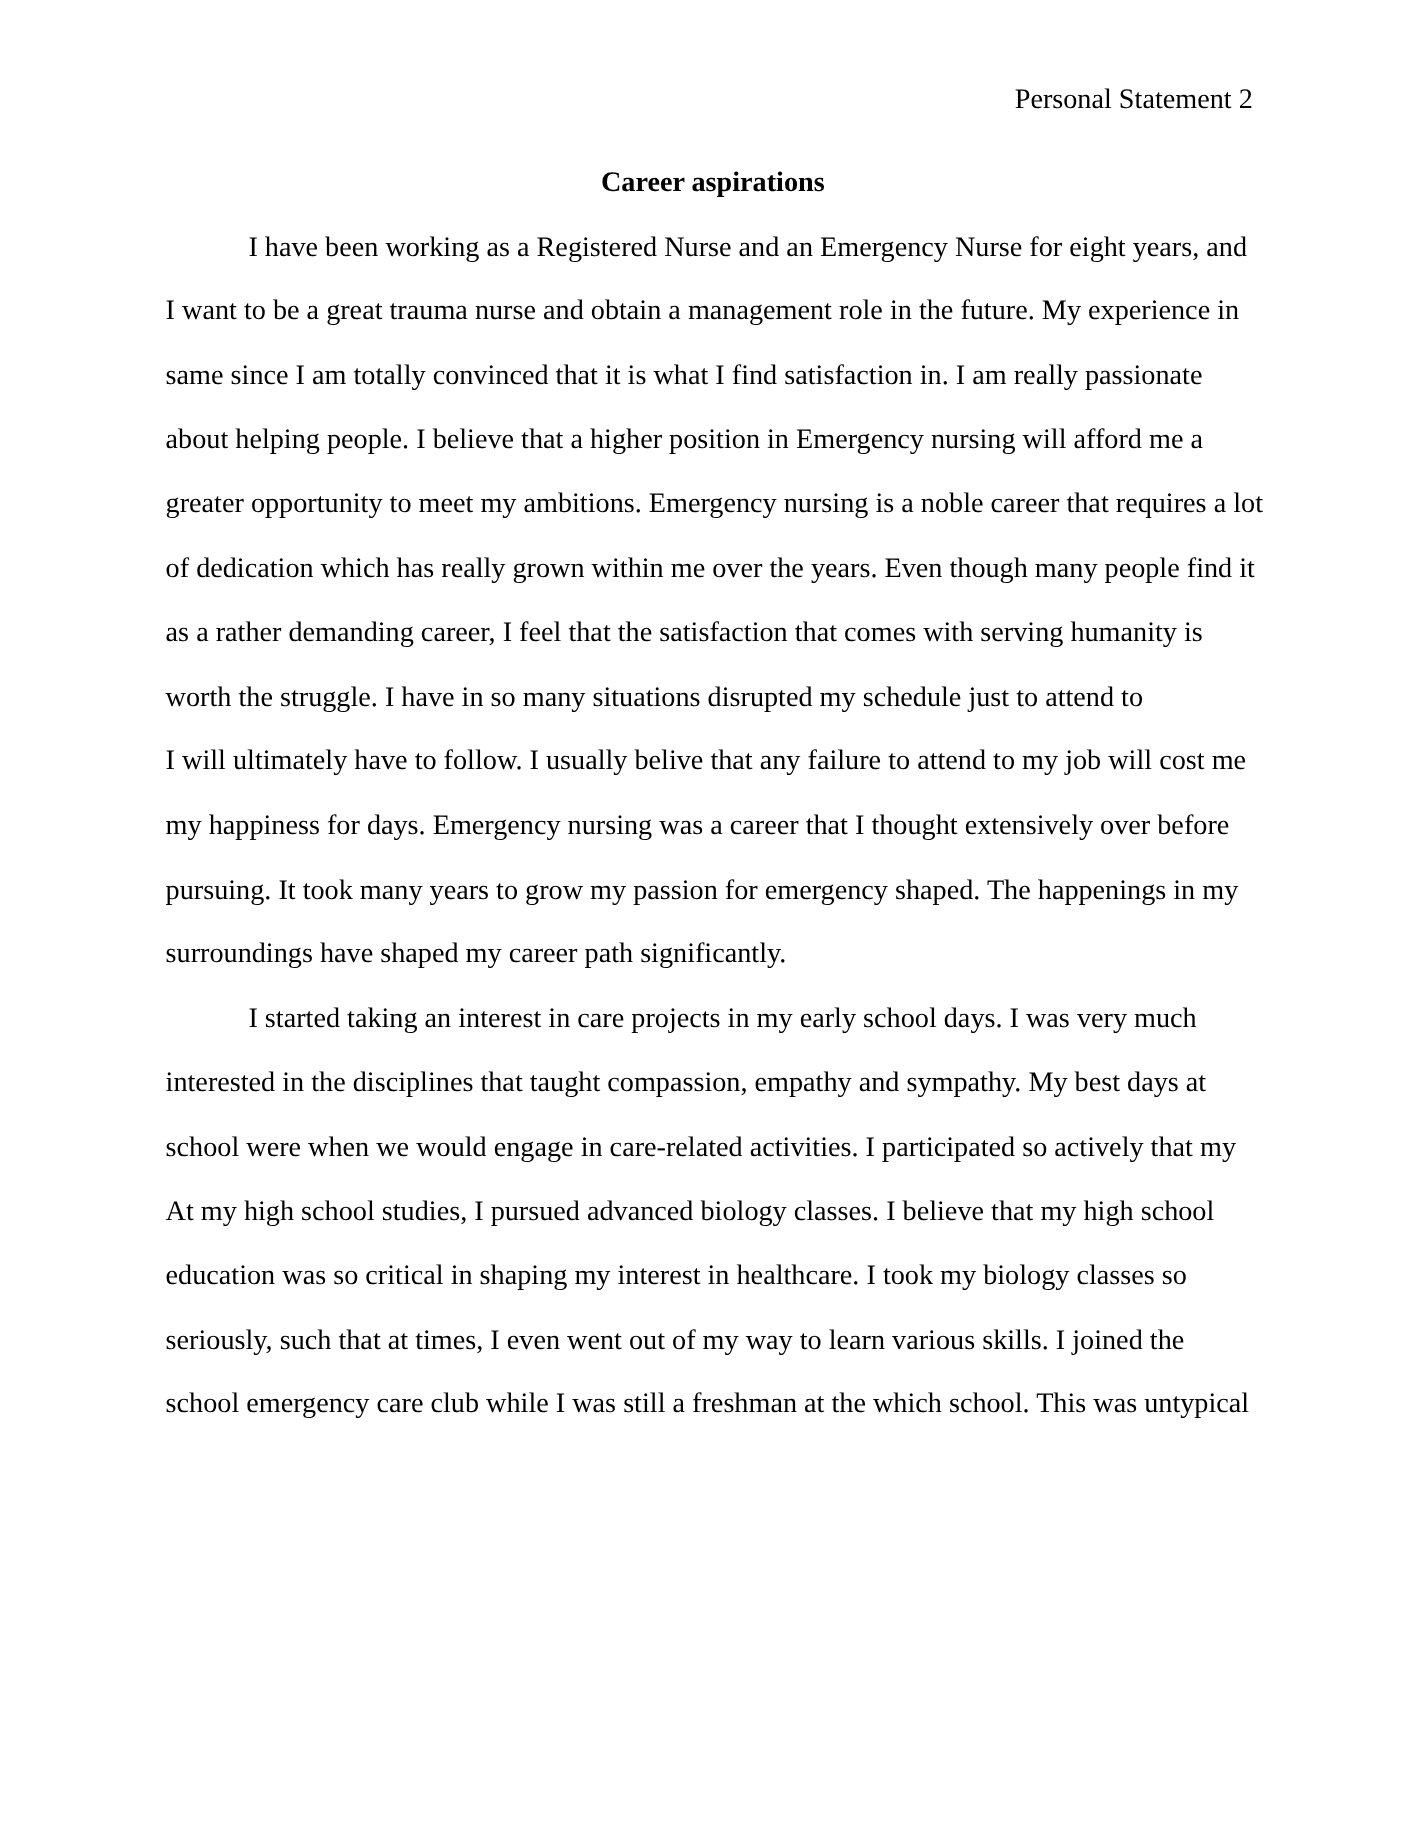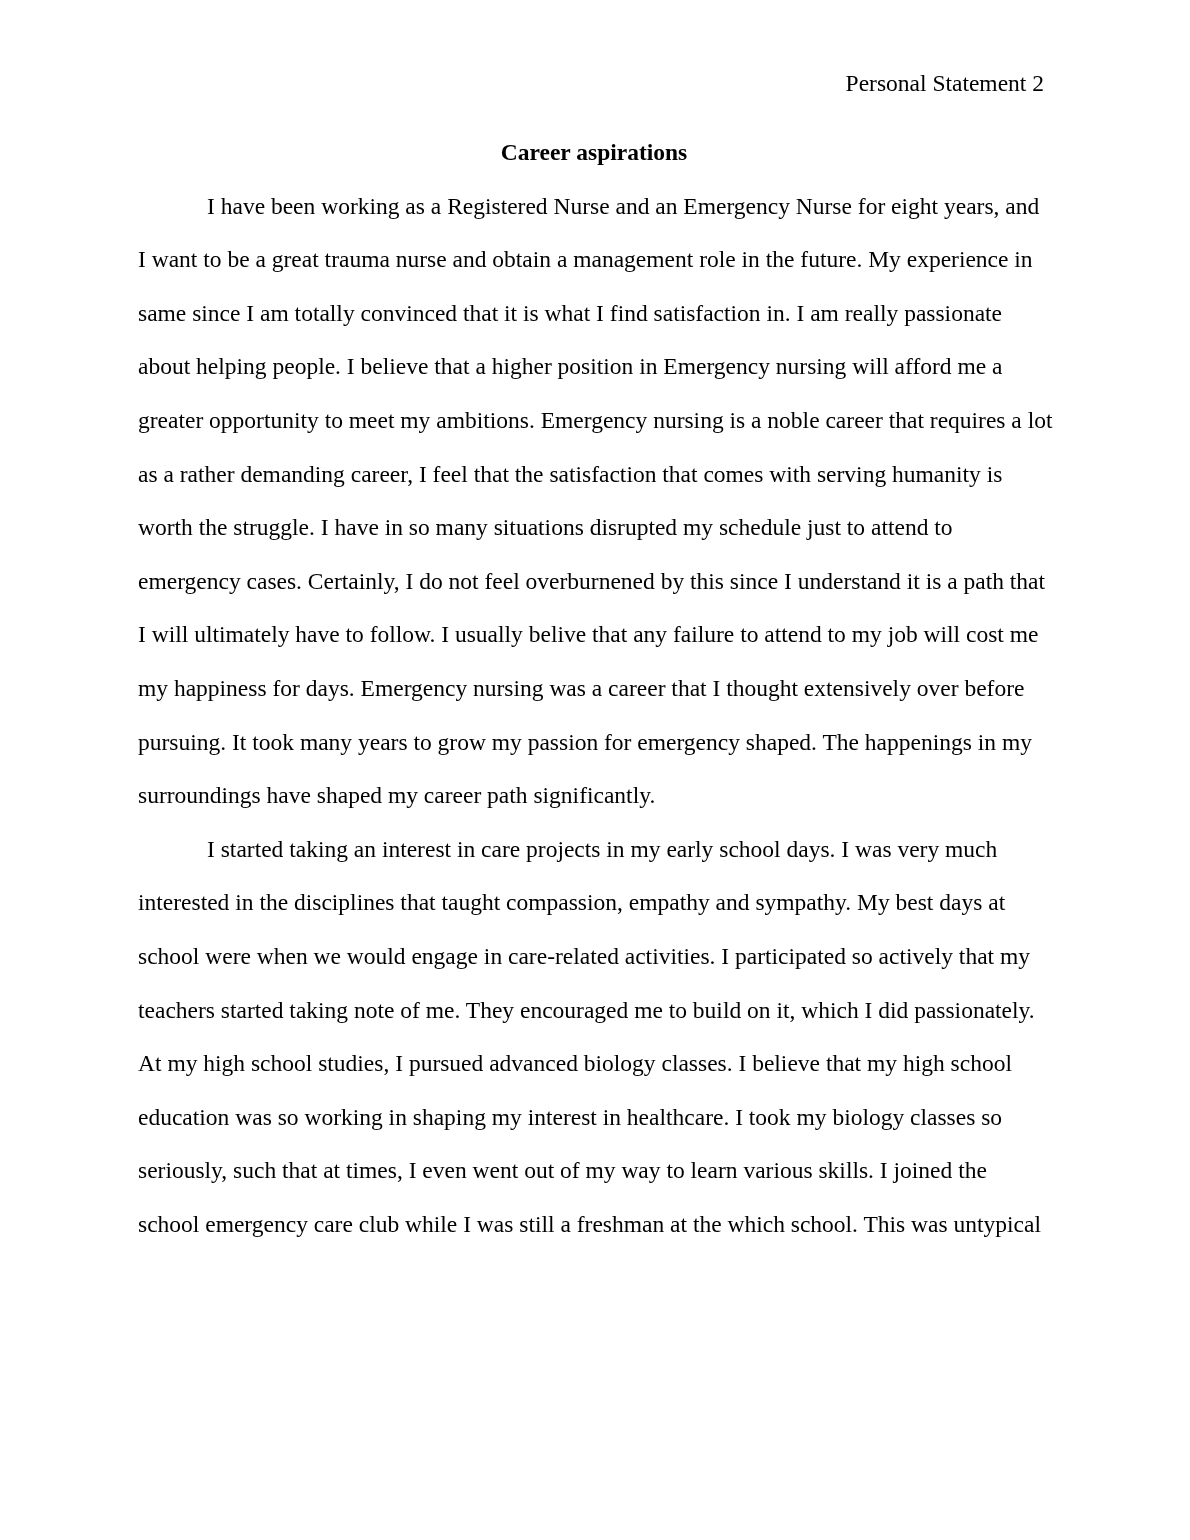--- a/index.html
+++ b/index.html
@@ -59,34 +59,33 @@
   <div class="content">
 
     <h1 class="doc-title">Career aspirations</h1>
 
     <div class="para">
       <div class="line indent">I have been working as a Registered Nurse and an Emergency Nurse for eight years, and</div>
       <div class="line">I want to be a great trauma nurse and obtain a management role in the future. My experience in</div>
       <div class="line">same since I am totally convinced that it is what I find satisfaction in. I am really passionate</div>
       <div class="line">about helping people. I believe that a higher position in Emergency nursing will afford me a</div>
       <div class="line">greater opportunity to meet my ambitions. Emergency nursing is a noble career that requires a lot</div>
+      <div class="line">of dedication which has really grown within me over the years. Even though many people find it</div>
       <div class="line">as a rather demanding career, I feel that the satisfaction that comes with serving humanity is</div>
       <div class="line">worth the struggle. I have in so many situations disrupted my schedule just to attend to</div>
-      <div class="line">emergency cases. Certainly, I do not feel overburnened by this since I understand it is a path that</div>
       <div class="line">I will ultimately have to follow. I usually belive that any failure to attend to my job will cost me</div>
       <div class="line">my happiness for days. Emergency nursing was a career that I thought extensively over before</div>
       <div class="line">pursuing. It took many years to grow my passion for emergency shaped. The happenings in my</div>
       <div class="line">surroundings have shaped my career path significantly.</div>
     </div>
 
     <div class="para">
       <div class="line indent">I started taking an interest in care projects in my early school days. I was very much</div>
       <div class="line">interested in the disciplines that taught compassion, empathy and sympathy. My best days at</div>
       <div class="line">school were when we would engage in care-related activities. I participated so actively that my</div>
-      <div class="line">teachers started taking note of me. They encouraged me to build on it, which I did passionately.</div>
       <div class="line">At my high school studies, I pursued advanced biology classes. I believe that my high school</div>
-      <div class="line">education was so working in shaping my interest in healthcare. I took my biology classes so</div>
+      <div class="line">education was so critical in shaping my interest in healthcare. I took my biology classes so</div>
       <div class="line">seriously, such that at times, I even went out of my way to learn various skills. I joined the</div>
       <div class="line">school emergency care club while I was still a freshman at the which school. This was untypical</div>
     </div>
 
   </div>
 </div>
 
 </body></html>

